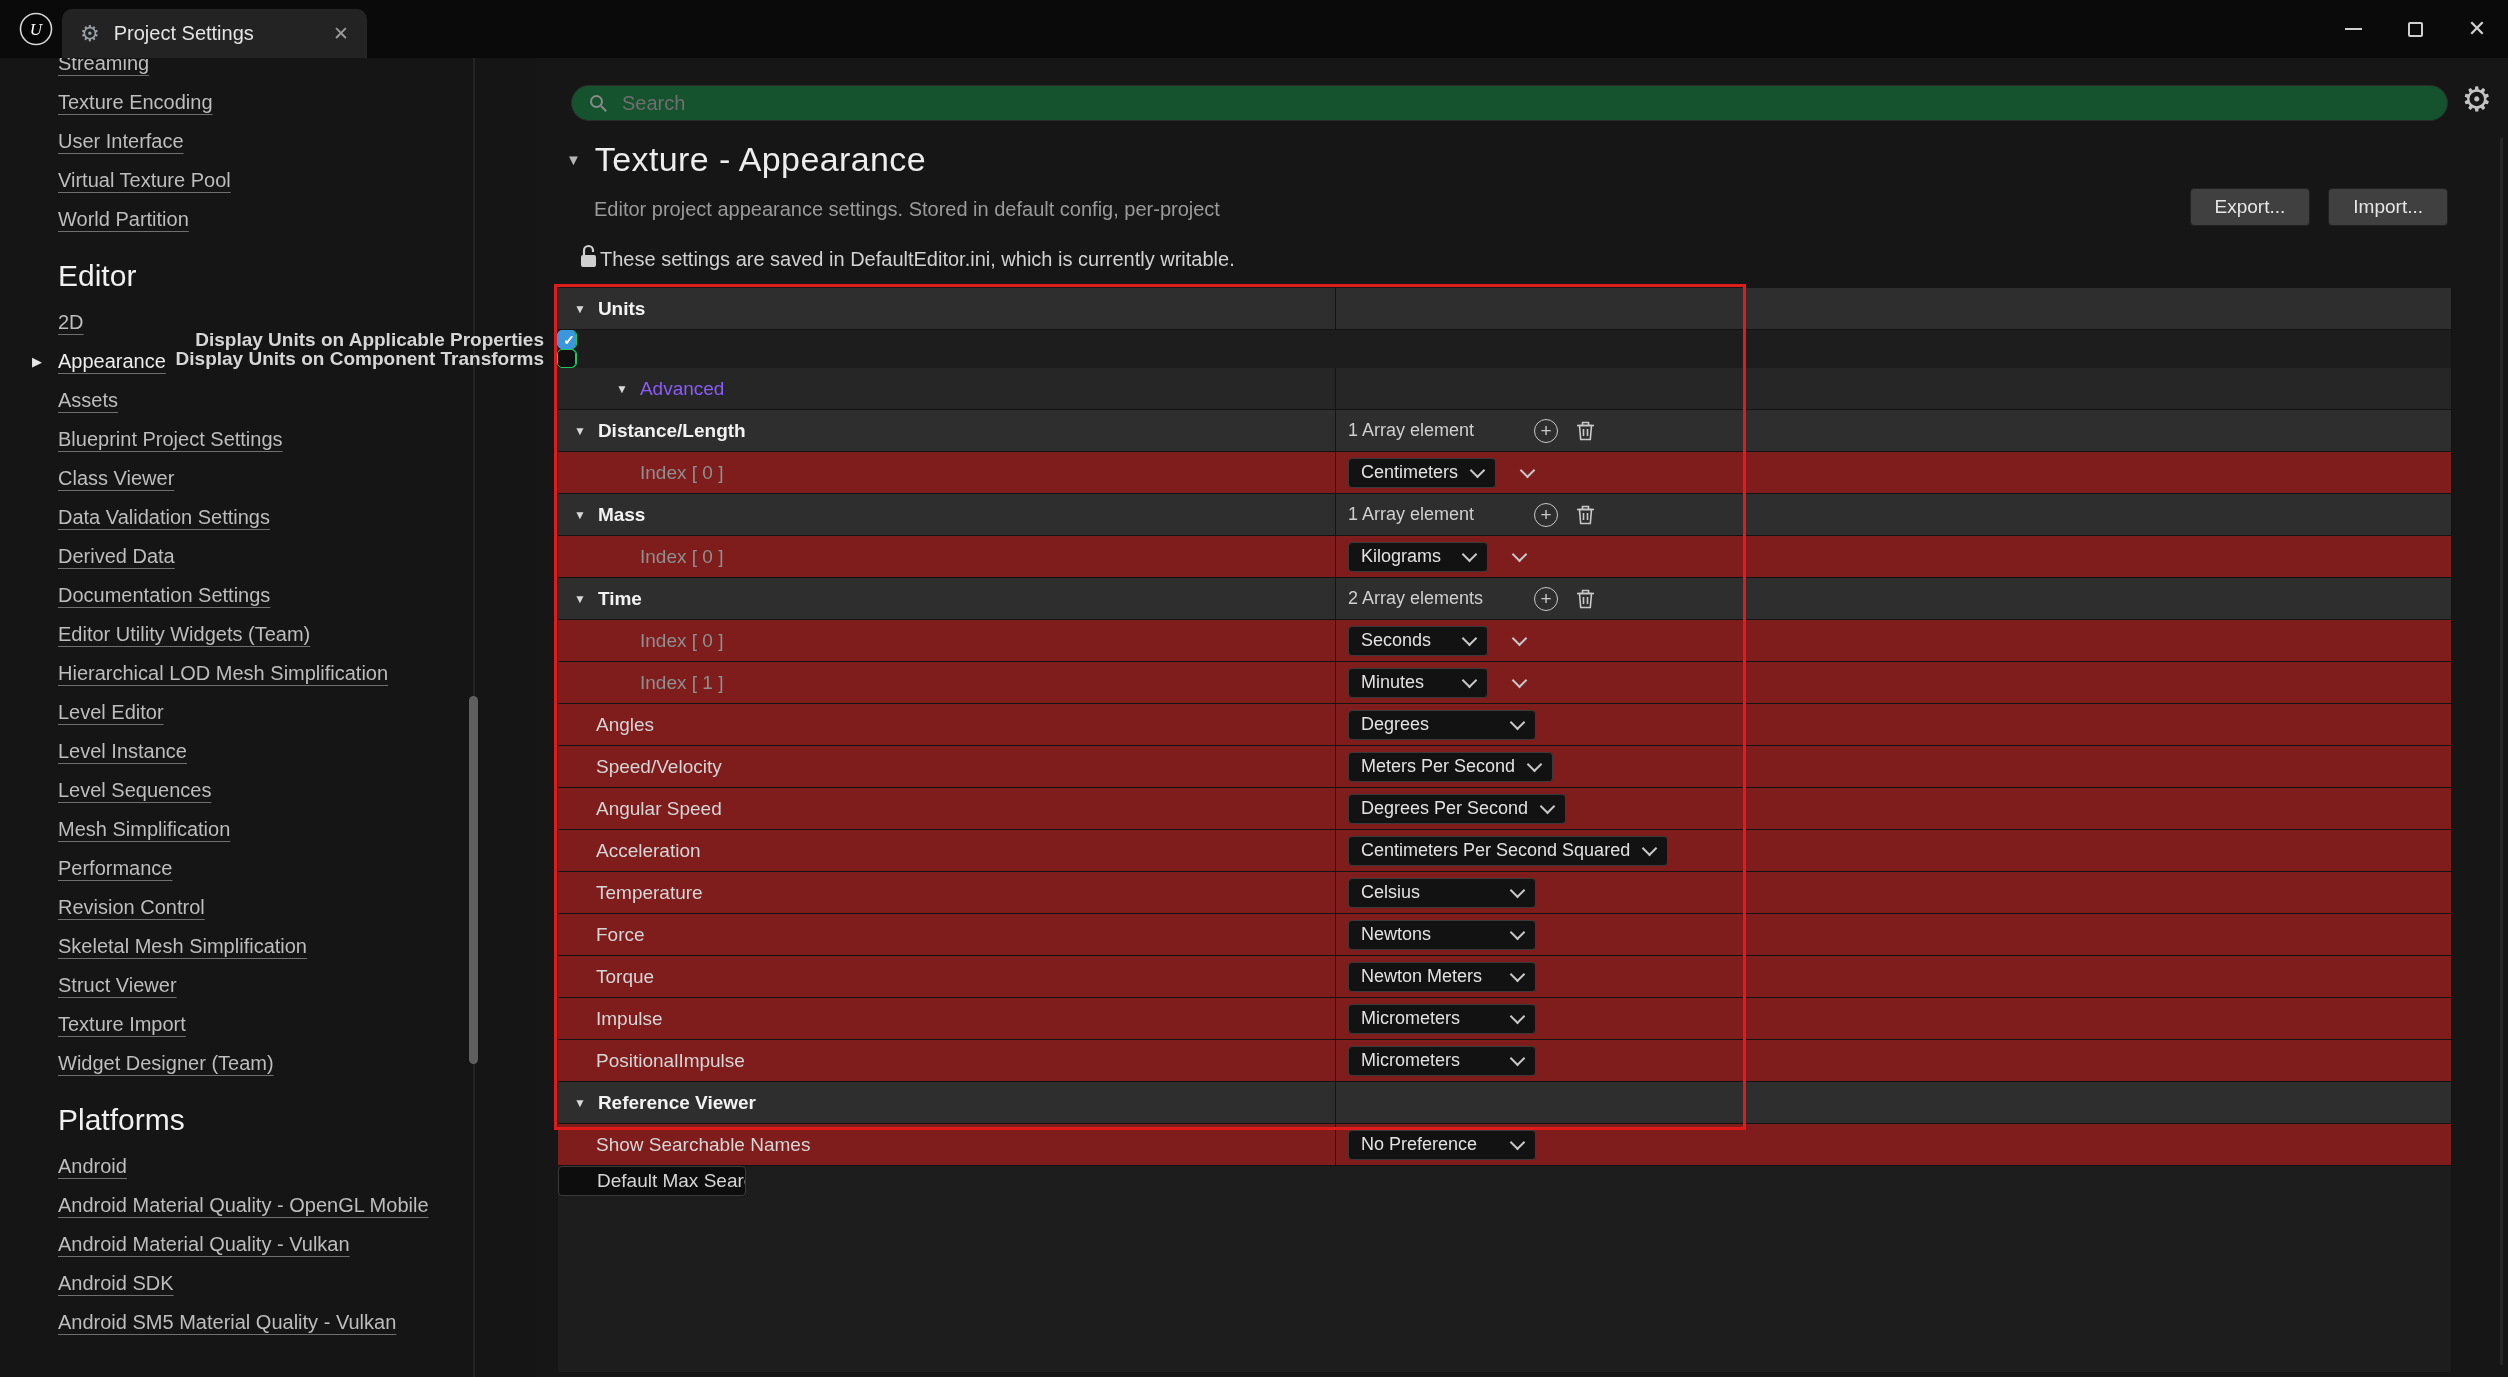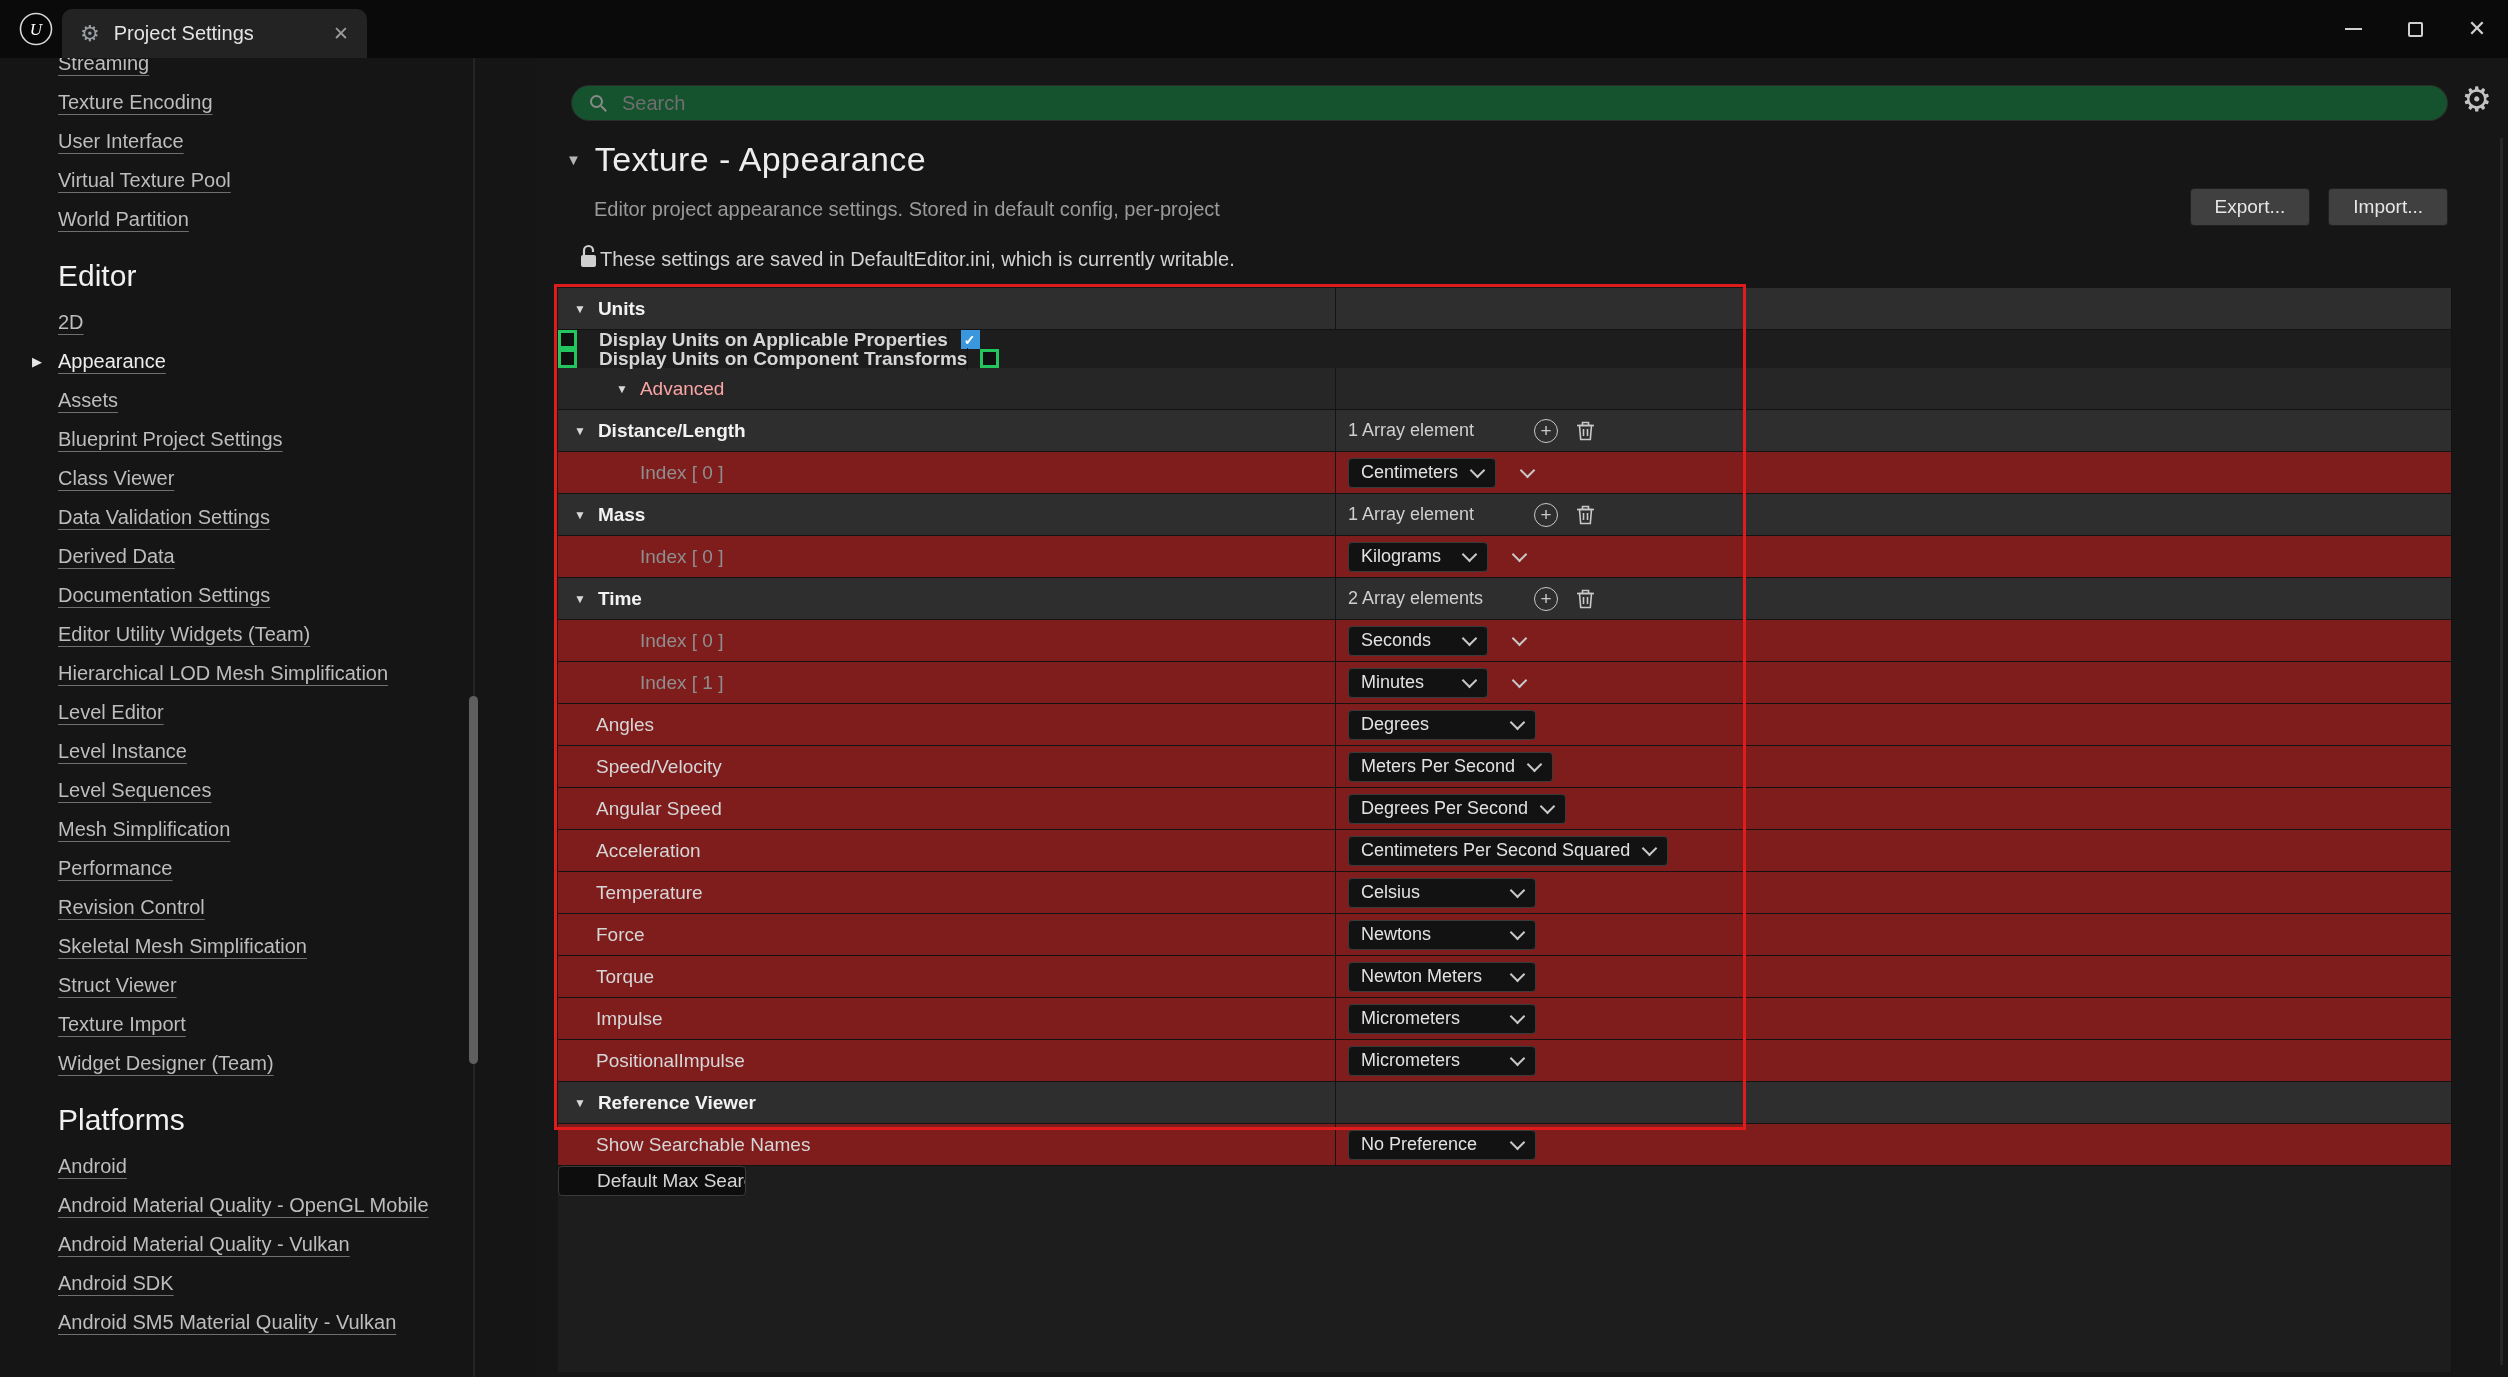--- a/index.html
+++ b/index.html
@@ -55,34 +55,34 @@
   .panel{position:absolute;left:22px;top:230px;width:1893px;height:1084px;background:#1d1d1d;border-right:1px solid #131313;}
   .trow{height:42px;box-sizing:border-box;border-bottom:1px solid #131313;display:flex;background:#7f1d1d;}
   .cell{display:flex;align-items:center;box-sizing:border-box;}
   .cell.name{width:778px;border-right:1px solid #141414;}
   .cell.val{flex:1;padding-left:12px;}
   .trow.category{background:#2e2e2e;}
   .trow.subcategory{background:#262626;}
   .row-tri{margin:0 12px 0 16px;font-size:12px;color:#d8d8d8;}
   .trow.subcategory .row-tri{margin-left:58px;}
   .cat-label{font-size:19px;font-weight:600;color:#f2f2f2;white-space:nowrap;}
-  .sub-label{font-size:19px;color:#fca5a5;}
+  .sub-label{font-size:19px;color:#8b5cf6;}
   .name-label{font-size:19px;color:#d6d6d6;margin-left:38px;white-space:nowrap;}
   .name-label.idx{margin-left:82px;color:#8f8f8f;}
 
   .combo{height:30px;min-width:188px;background:#121212;border:1px solid #3a3a3a;border-radius:4px;
          display:inline-flex;align-items:center;justify-content:space-between;gap:14px;padding:0 12px;box-sizing:border-box;}
   .combo.small{min-width:140px;}
   .combo-label{font-size:18px;color:#e2e2e2;white-space:nowrap;}
   .chev{width:9px;height:9px;border-right:2px solid #c8c8c8;border-bottom:2px solid #c8c8c8;
         transform:rotate(45deg);margin-top:-5px;flex:none;display:inline-block;}
   .chev.lone{margin-left:26px;}
 
-  .checkbox{width:19px;height:19px;border-radius:0;background:#101010;border:3px solid #22c55e;
-            display:flex;align-items:center;justify-content:space-between;font-size:14px;font-weight:700;color:#fff;box-sizing:border-box;}
+  .checkbox{width:19px;height:19px;border-radius:5px;background:#101010;border:1px solid #22c55e;
+            display:flex;align-items:center;justify-content:flex-end;font-size:14px;font-weight:700;color:#fff;box-sizing:border-box;}
   .checkbox.checked{background:var(--accent);border-color:var(--accent);}
 
   .count{font-size:18px;color:#cfcfcf;width:186px;}
   .plus{width:24px;height:24px;border:1.5px solid #c8c8c8;border-radius:50%;display:flex;align-items:center;
         justify-content:center;color:#c8c8c8;font-size:19px;line-height:1;box-sizing:border-box;}
   .trash{margin-left:18px;display:flex;align-items:center;}
 
   .spin{position:relative;width:188px;height:30px;background:#0d0d0d;border:1px solid #3a3a3a;border-radius:4px;
         box-sizing:border-box;overflow:hidden;display:flex;align-items:center;}
 

